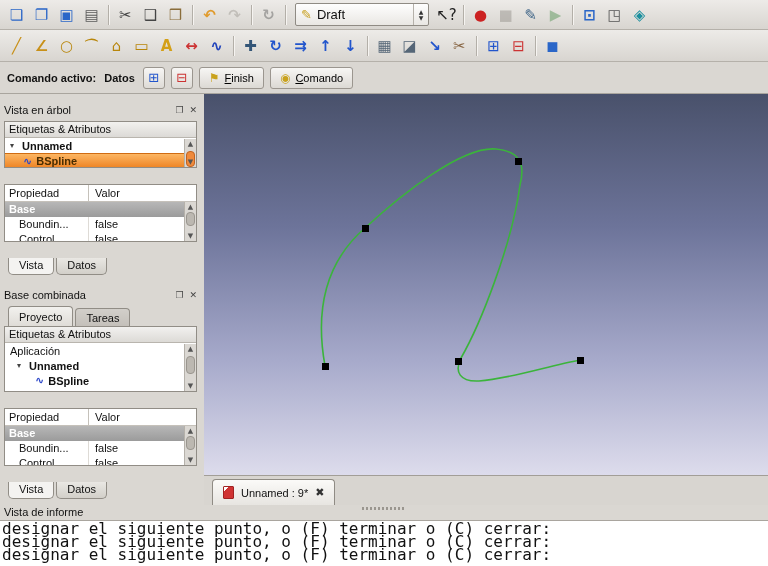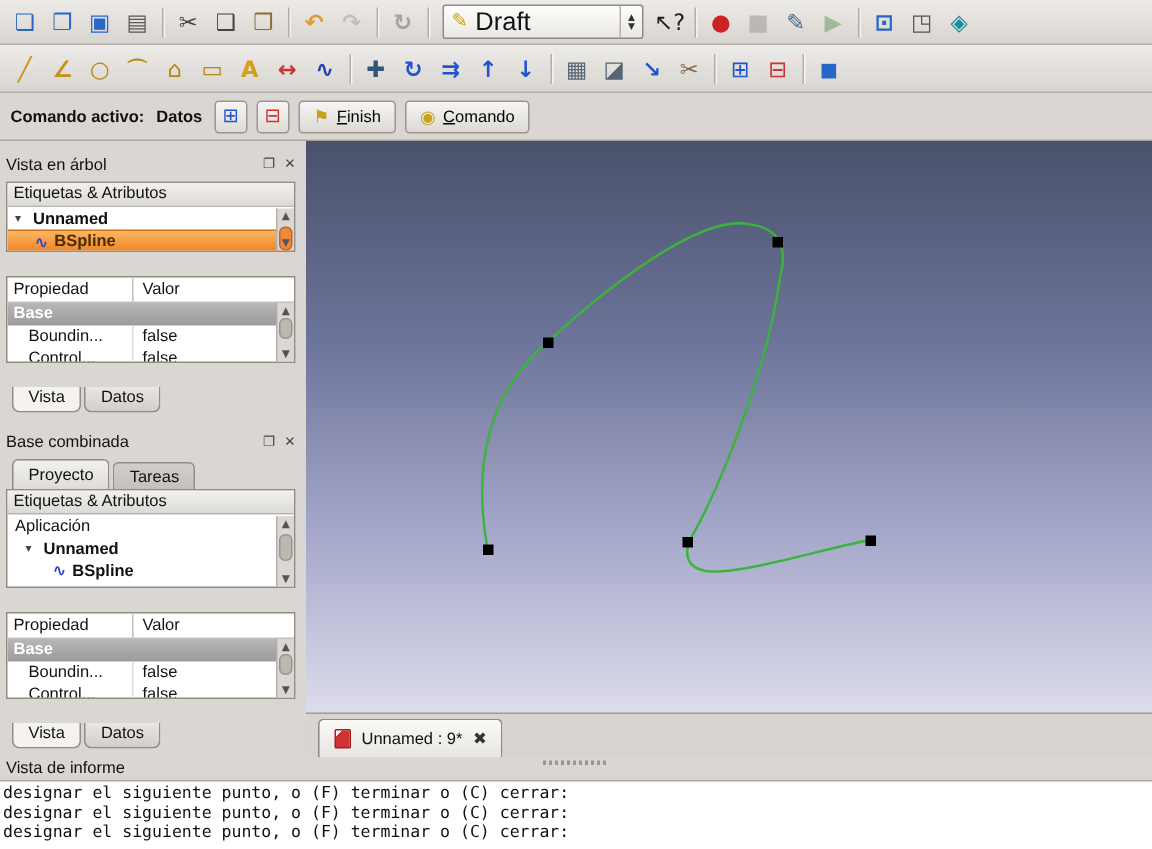--- a/index.html
+++ b/index.html
@@ -9,21 +9,21 @@
   
   .tb-row { display:flex; align-items:center; padding:2px 4px; background:linear-gradient(#edebe8,#d8d5d0); border-bottom:1px solid #b5b1aa; }
   #tb1 { height:30px; }
   #tb2 { height:32px; }
   .tb-items { display:flex; align-items:center; }
   .tool-btn { min-width:25px; height:24px; line-height:24px; text-align:center; font-size:15px; border-radius:3px; font-family:"DejaVu Sans", sans-serif; cursor:default; }
   .tool-btn.disabled { opacity:.45; }
   .tb-sep { width:1px; height:20px; background:#b3afa8; margin:0 4px; box-shadow:1px 0 0 #f6f4f1; }
   .wb-combo { display:flex; align-items:center; height:23px; width:134px; border:1px solid #8f8b84; border-radius:2px; background:linear-gradient(#fefefe,#e9e7e3); margin:0 5px; padding:0 0 0 5px; }
   .wb-combo .glyph { font-family:"DejaVu Sans", sans-serif; font-size:13px; margin-right:5px; }
-  .wb-combo .lbl { flex:1; font-size:17px; }
+  .wb-combo .lbl { flex:1; font-size:13px; }
   .wb-spin { display:flex; flex-direction:column; width:15px; height:21px; border-left:1px solid #b5b1aa; align-items:center; justify-content:center; }
   .wb-spin span { font-size:6px; line-height:6px; color:#333; font-family:"DejaVu Sans", sans-serif; }
 
   
   .cmdbar { height:32px; display:flex; align-items:center; gap:6px; padding:0 7px; background:#dad7d2; border-bottom:1px solid #a9a59e; }
   .cmd-label { font-weight:bold; margin-right:2px; }
   .mini-btn { width:22px; height:22px; border:1px solid #9b968f; border-radius:3px; background:linear-gradient(#f7f6f4,#dedbd6); text-align:center; line-height:20px; font-size:13px; font-family:"DejaVu Sans", sans-serif; }
   .push-btn { display:inline-flex; align-items:center; gap:5px; height:22px; padding:0 9px; border:1px solid #9b968f; border-radius:3px; background:linear-gradient(#f7f6f4,#dcd9d4); font-size:11px; font-family:"Liberation Sans", sans-serif; }
   .push-btn .ico { font-size:12px; font-family:"DejaVu Sans", sans-serif; }
   .mn { display:inline-block; }
@@ -77,21 +77,21 @@
 
   #doc-tabbar { position:absolute; left:204px; top:475px; width:564px; height:30px; background:#d8d5d0; border-top:1px solid #a29e97; }
   .doc-tab { position:absolute; left:8px; bottom:0; height:26px; display:flex; align-items:center; gap:7px; padding:0 10px; background:linear-gradient(#fbfaf8,#e7e5e1); border:1px solid #8f8b84; border-bottom:none; border-radius:4px 4px 0 0; }
   .doc-ico { width:11px; height:13px; background:linear-gradient(135deg,#ffffff 0 3px,#d03333 3px); border:1px solid #a02222; border-radius:1px; }
   .tab-close { font-size:11px; font-weight:bold; color:#333; font-family:"DejaVu Sans", sans-serif; }
 
   
   #report { position:absolute; left:0; top:505px; width:768px; height:61px; background:#dad7d2; }
   .grip { position:absolute; top:2px; left:50%; transform:translateX(-50%); width:44px; height:3px; background:repeating-linear-gradient(90deg,#9a968f 0 2px,transparent 2px 4px); }
   .report-title { padding:1px 4px; height:15px; }
-  .report-body { position:absolute; top:15px; left:0; right:0; bottom:0; background:#fff; border-top:1px solid #a9a59e; font-family:"DejaVu Sans Mono", monospace; font-size:11px; line-height:13px; padding:1px 2px; overflow:hidden; }
+  .report-body { position:absolute; top:15px; left:0; right:0; bottom:0; background:#fff; border-top:1px solid #a9a59e; font-family:"DejaVu Sans Mono", monospace; font-size:16px; line-height:13px; padding:1px 2px; overflow:hidden; }
   .rline { white-space:nowrap; }
 </style>
 </head>
 <body>
 
 <div id="tb1" class="tb-row">
   <span class="tb-items">
       <span class="tool-btn" style="color: rgb(42, 102, 200);">❏</span>
       <span class="tool-btn" style="color: rgb(42, 102, 200);">❐</span>
       <span class="tool-btn" style="color: rgb(42, 102, 200);">▣</span>

